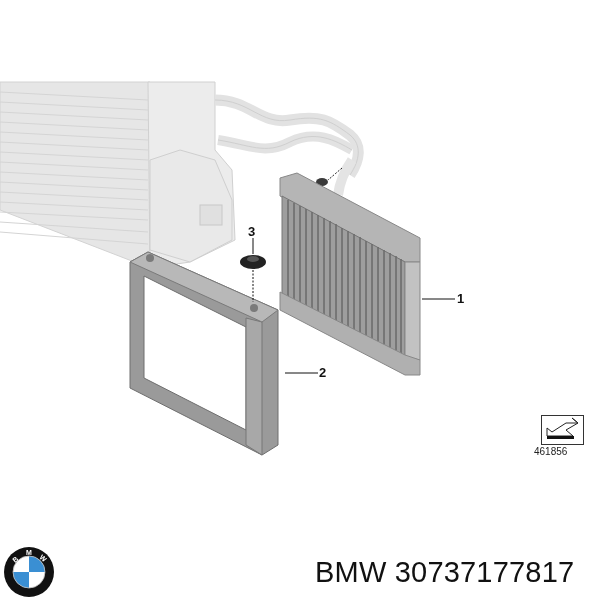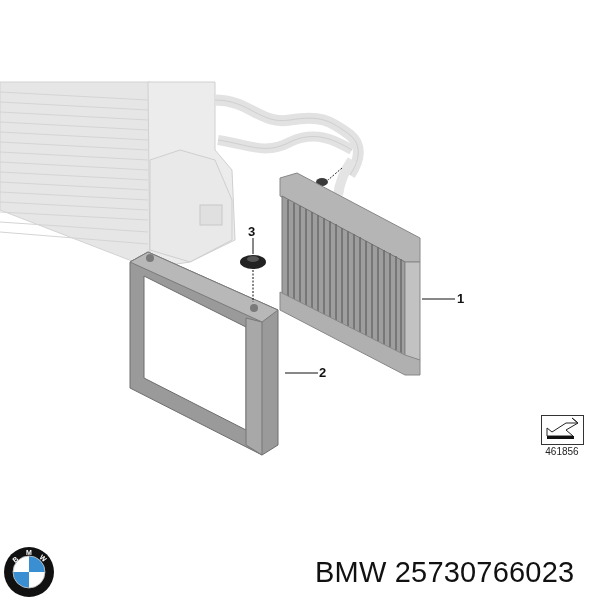--- a/index.html
+++ b/index.html
@@ -1,20 +1,20 @@
 <!DOCTYPE html>
 <html><head>
 <meta charset="utf-8">
 <style>
   html, body { margin:0; padding:0; background:#ffffff; }
   body { width:600px; height:600px; position:relative; overflow:hidden; font-family:"Liberation Sans", sans-serif; }
   .diagram { position:absolute; left:0; top:0; width:600px; height:600px; }
   .callout { position:absolute; font-family:"Liberation Sans", sans-serif; font-weight:bold; font-size:13px; color:#111; }
   .ref-box { position:absolute; left:541px; top:415px; width:41px; height:28px; border:1px solid #333; background:#fff; }
-  .ref-num { position:absolute; left:534px; top:446px; width:56px; text-align:center; font-size:10px; color:#222; }
+  .ref-num { position:absolute; left:534px; top:446px; width:56px; text-align:left; font-size:10px; color:#222; }
   .part-title { position:absolute; left:315px; top:556px; font-size:29px; color:#111; letter-spacing:0.2px; white-space:nowrap; }
   .logo { position:absolute; left:3px; top:546px; width:52px; height:52px; }
 </style>
 </head>
 <body>
 
 <svg class="diagram" viewBox="0 0 600 600" xmlns="http://www.w3.org/2000/svg">
 
   <g>
     <polygon points="0,82 150,82 150,268 0,210" fill="#e6e6e6" stroke="#d2d2d2"></polygon>
@@ -119,13 +119,13 @@
   <circle cx="26" cy="26" r="25" fill="#111"></circle>
   <circle cx="26" cy="26" r="16" fill="#fff"></circle>
   <path d="M26,10 A16,16 0 0 1 42,26 L26,26 Z" fill="#3a8fd3"></path>
   <path d="M26,42 A16,16 0 0 1 10,26 L26,26 Z" fill="#3a8fd3"></path>
   <circle cx="26" cy="26" r="16" fill="none" stroke="#bbb" stroke-width="0.8"></circle>
   <text x="12" y="17" font-size="7" fill="#fff" font-family="Liberation Sans, sans-serif" font-weight="bold" transform="rotate(-40 12 17)">B</text>
   <text x="23" y="9" font-size="7" fill="#fff" font-family="Liberation Sans, sans-serif" font-weight="bold">M</text>
   <text x="36" y="12" font-size="7" fill="#fff" font-family="Liberation Sans, sans-serif" font-weight="bold" transform="rotate(40 36 12)">W</text>
 </svg>
 
-<div class="part-title">BMW 25730766023</div>
+<div class="part-title">BMW 30737177817</div>
 
 </body></html>

